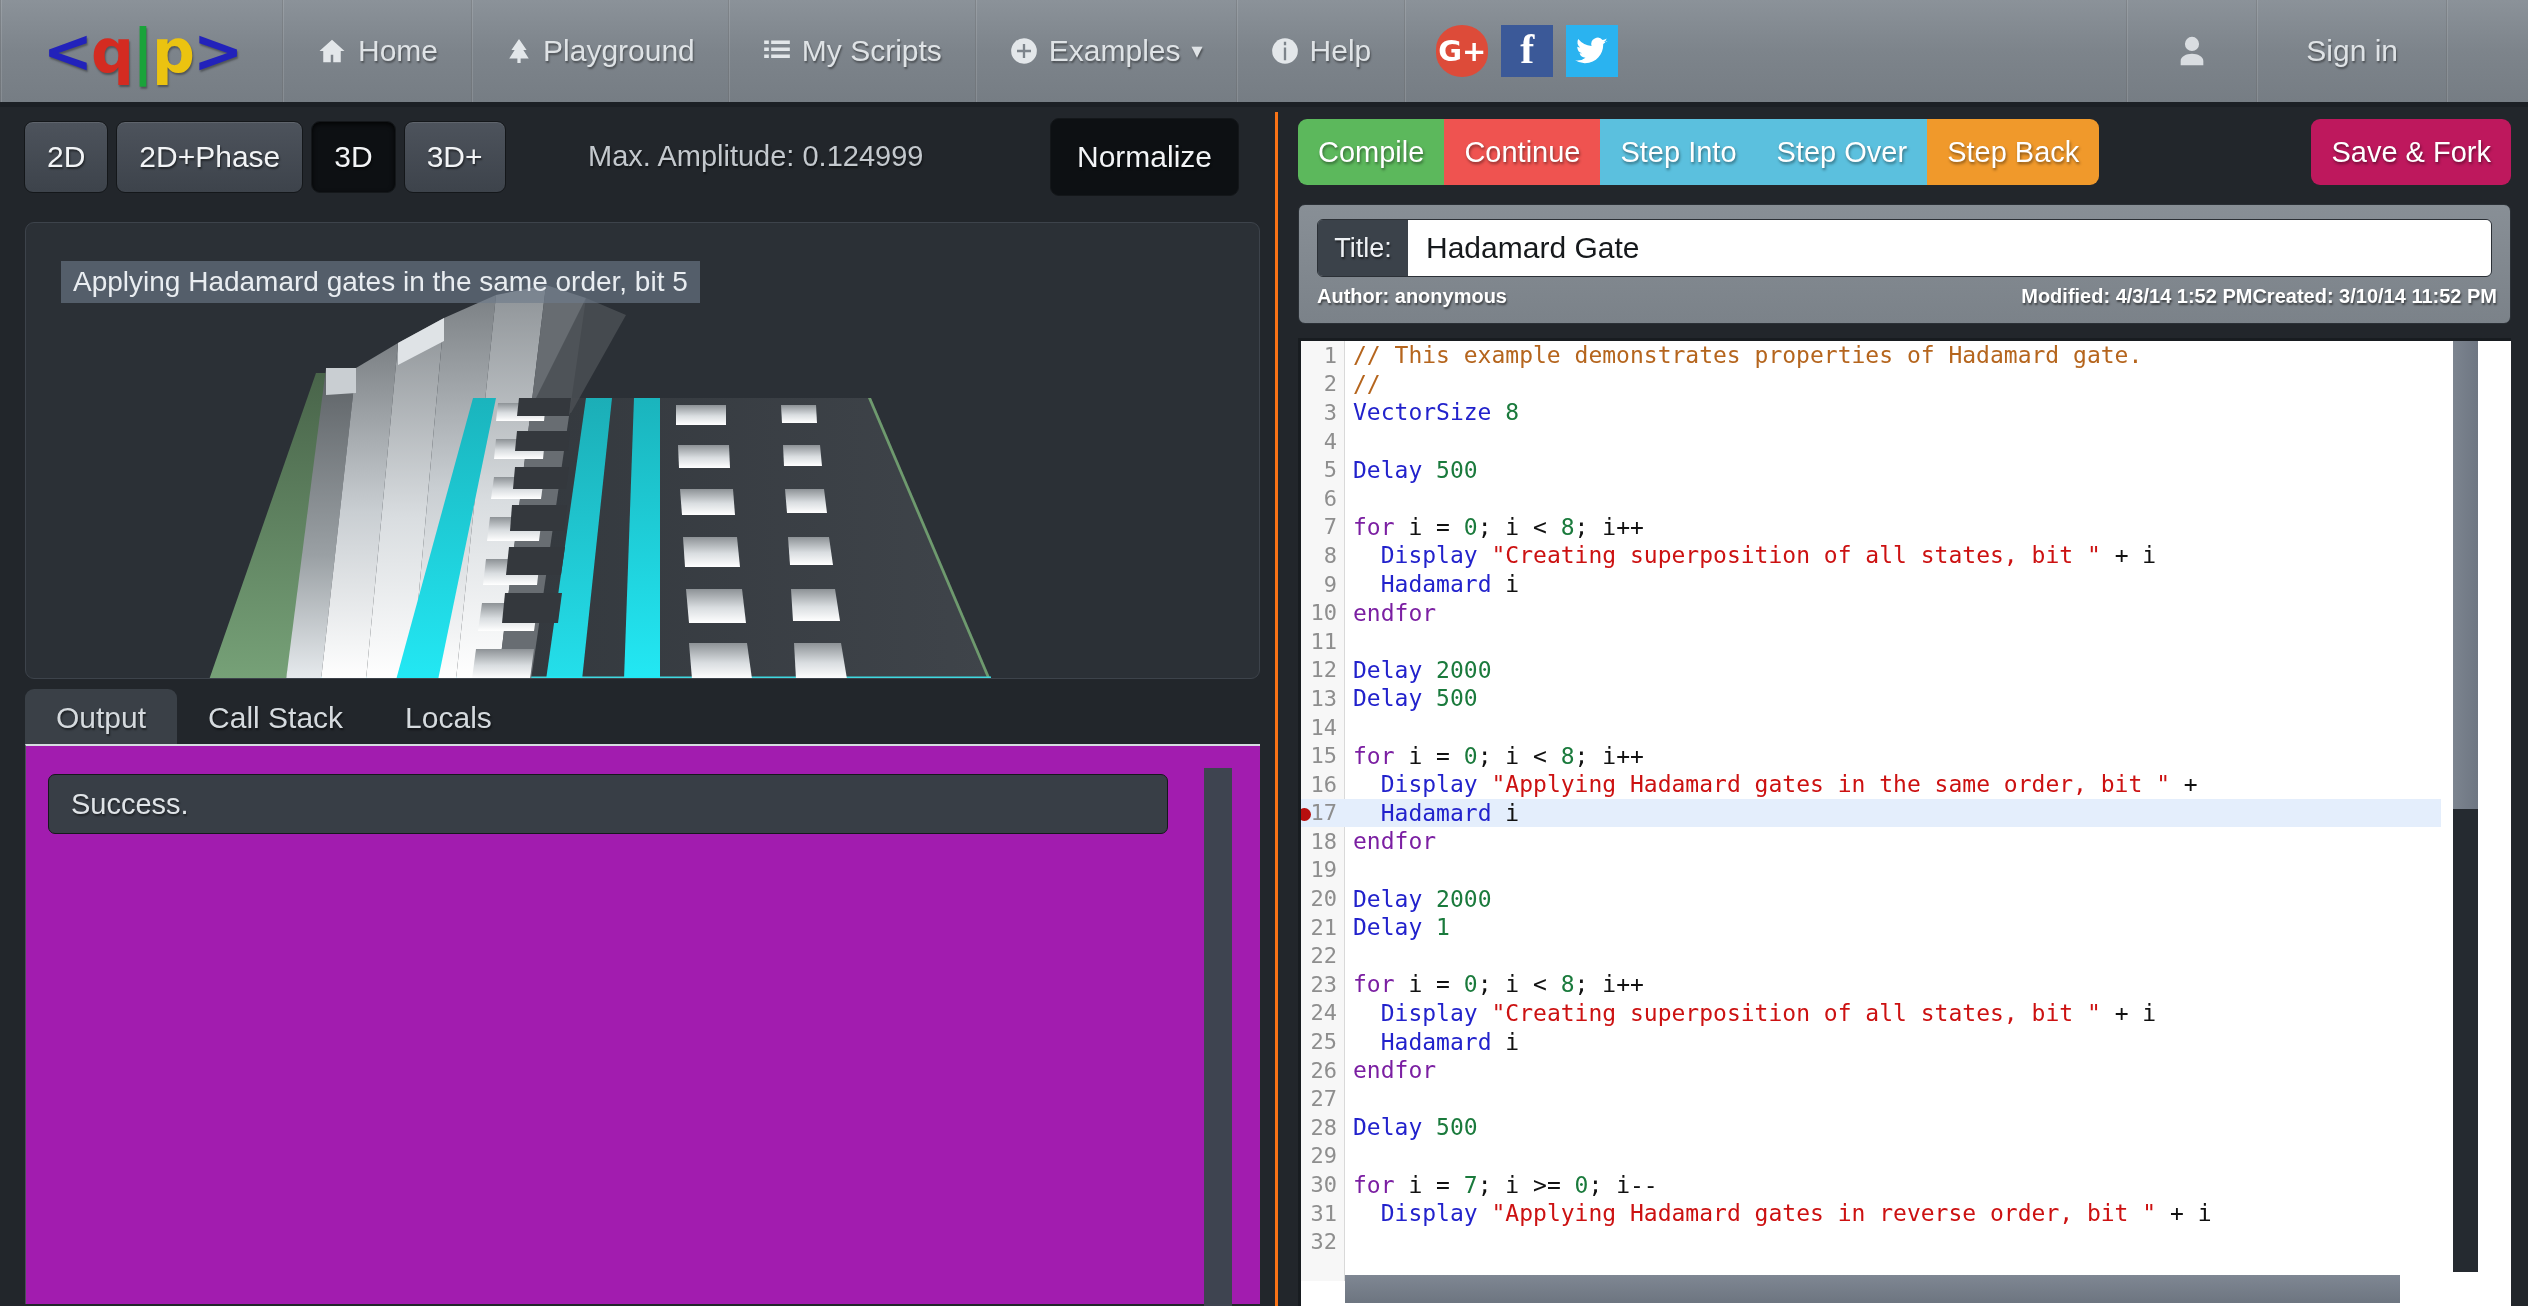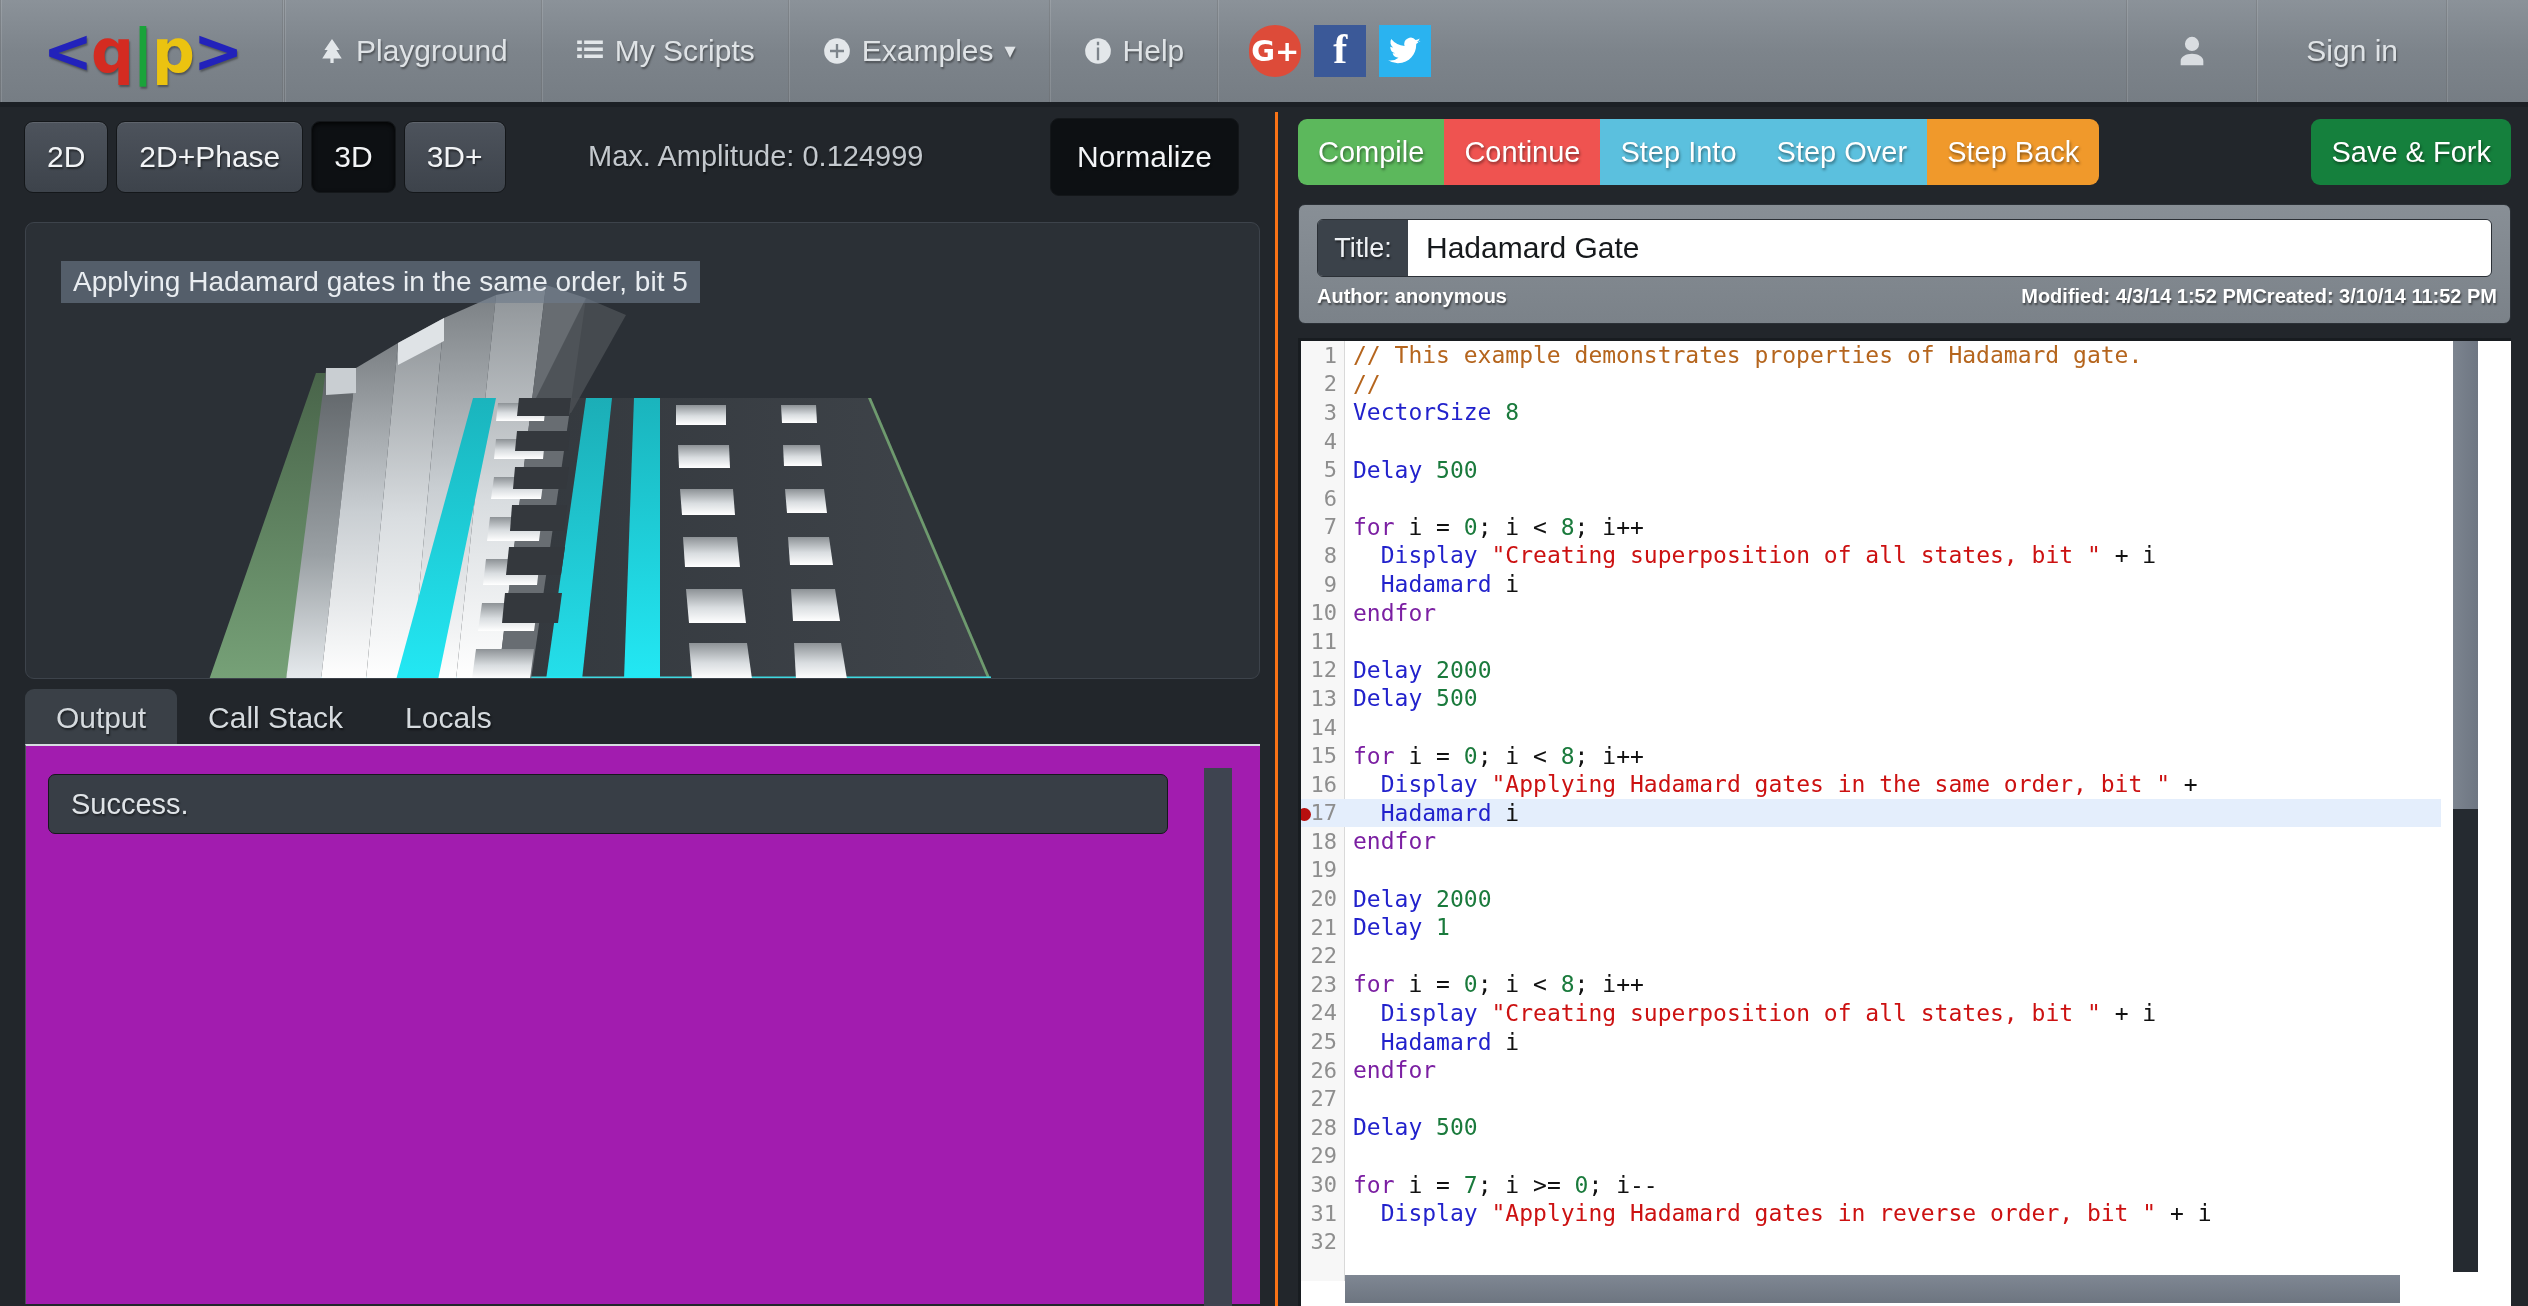--- a/index.html
+++ b/index.html
@@ -191,20 +191,28 @@
 
 <div id="navbar">
   <div class="nav-sep"></div>
   <div id="nav-logo">
     <span class="logo-txt">
       <span class="lg-b">&lt;</span><span class="lg-q">q</span><span class="lg-pipe">|</span><span class="lg-p">p</span><span class="lg-b">&gt;</span>
     </span>
   </div>
   <div class="nav-sep"></div>
 
+  <div class="nav-item">
+    <span class="nav-ico">
+      <svg width="30" height="30" viewBox="0 0 24 24">
+          <path fill="#e3e7ea" d="M12 3 2 12h3v9h6v-6h2v6h6v-9h3z"></path>
+        </svg>
+    </span>
+    <span>Home</span>
+  </div>
   <div class="nav-sep"></div>
 
   <div class="nav-item">
     <span class="nav-ico">
       <svg width="26" height="30" viewBox="0 0 24 24">
           <path fill="#e3e7ea" d="M12 1 5 11h3L3 19h18l-5-8h3zM10.5 19h3v4h-3z"></path>
         </svg>
     </span>
     <span>Playground</span>
   </div>
@@ -427,21 +435,21 @@
         <span>Step Into</span>
       </div>
       <div class="dbtn" style="background:#5bc0de">
         <span>Step Over</span>
       </div>
       <div class="dbtn" style="background:#f0992b">
         <span>Step Back</span>
       </div>
     </div>
     <div id="fork-wrap">
-      <div class="dbtn solo" style="background:#15803d">
+      <div class="dbtn solo" style="background:#be185d">
         <span>Save &amp; Fork</span>
       </div>
     </div>
   </div>
 
   <div id="title-card">
     <div id="title-row">
       <div id="title-label">Title:</div>
       <input id="title-input" type="text" value="Hadamard Gate" placeholder="Script title" style="">
     </div>

